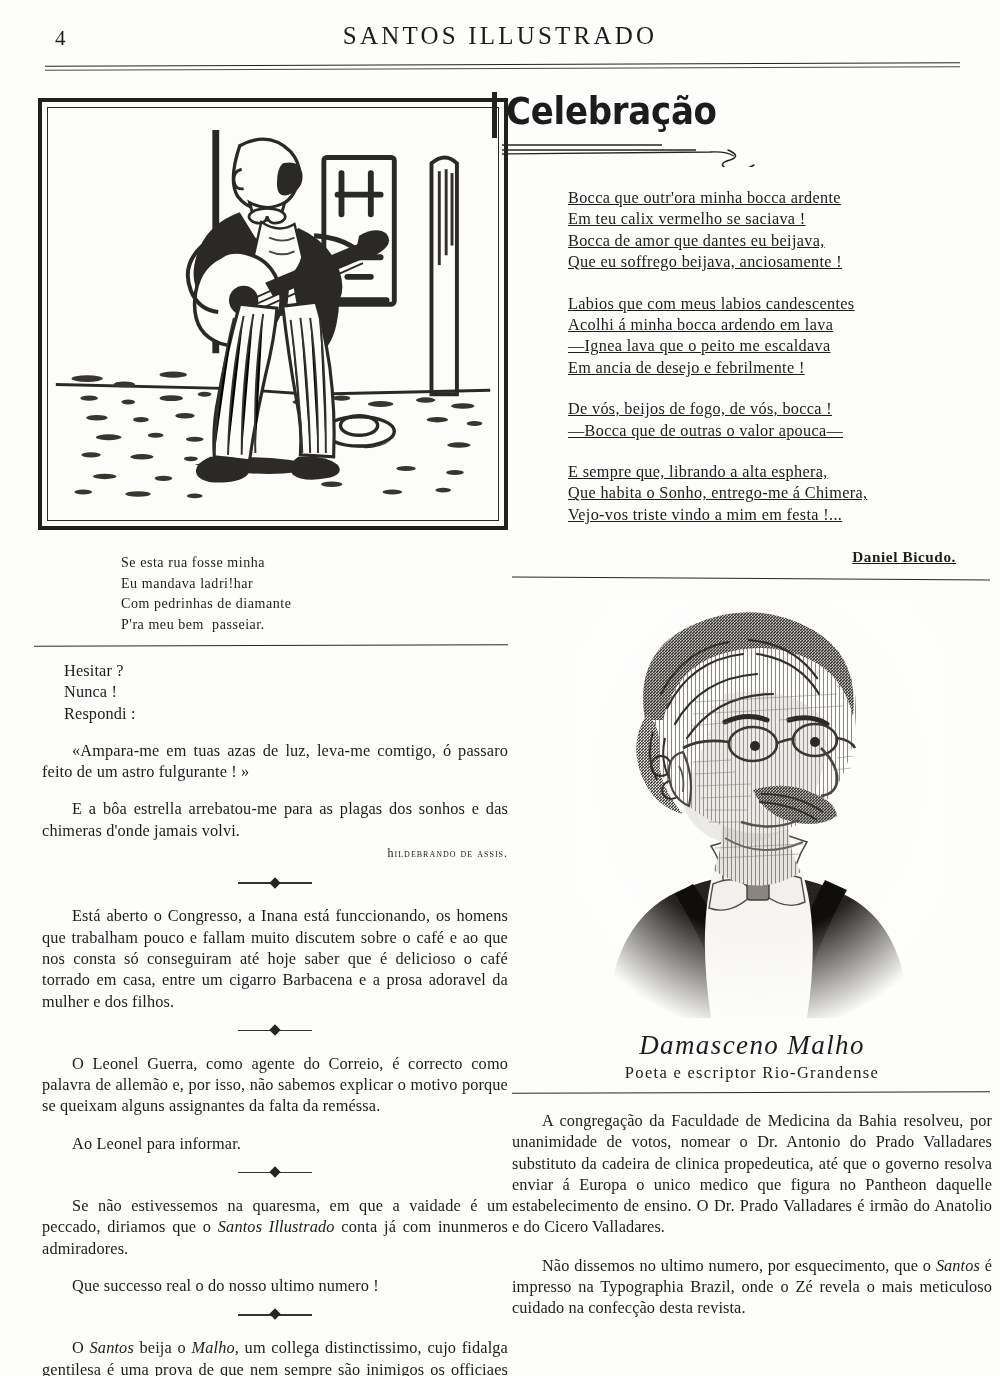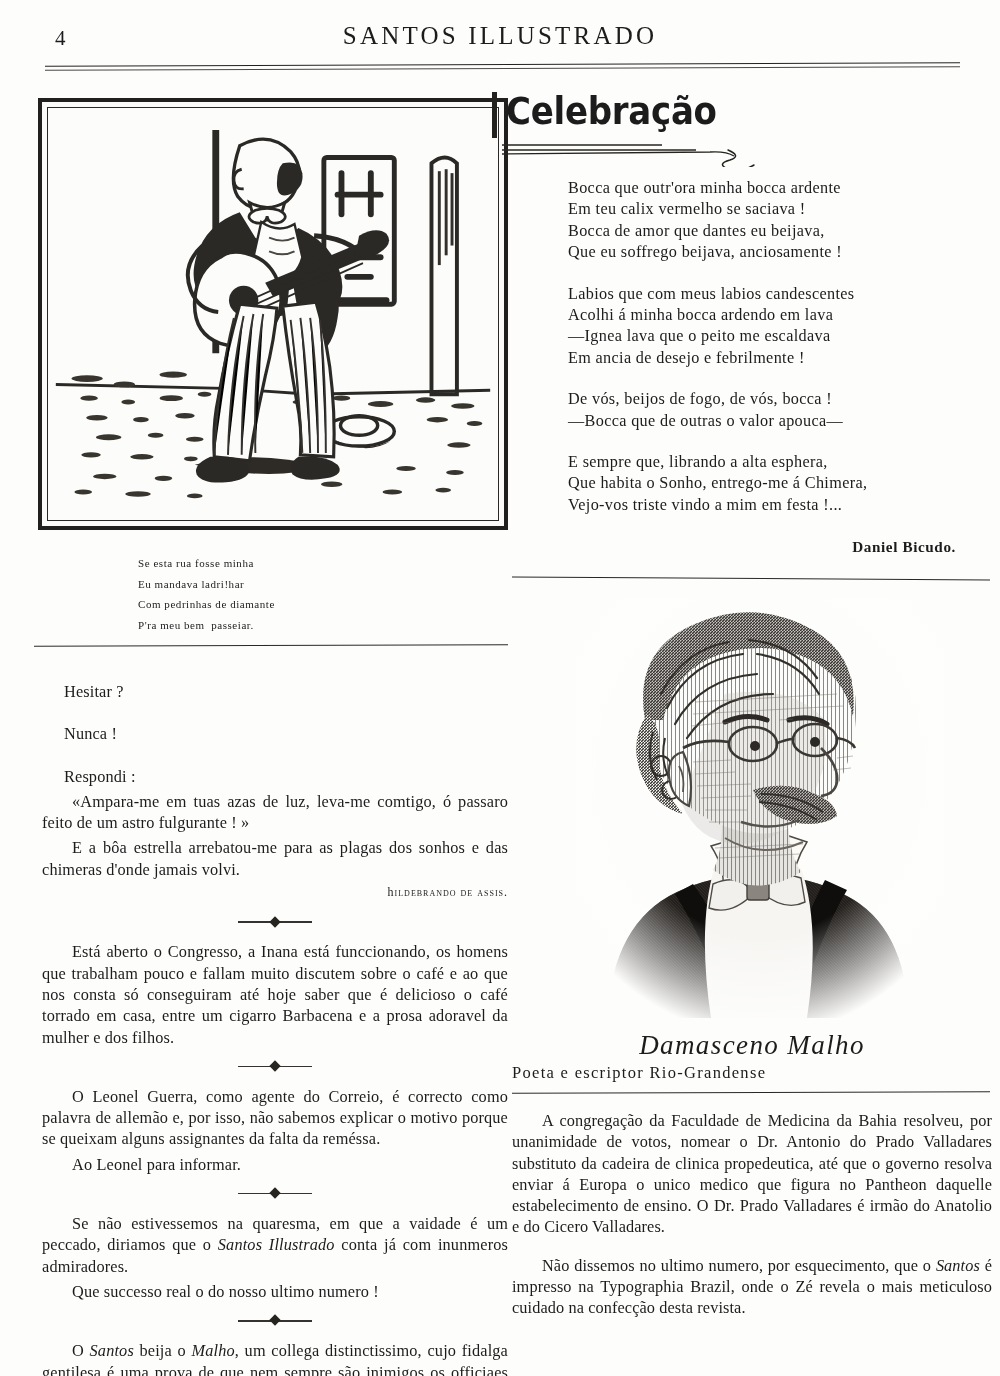--- a/index.html
+++ b/index.html
@@ -67,39 +67,39 @@
     width: 100%; height: 100%;
     border: 1.2px solid #2a2826;
     box-sizing: border-box;
     overflow: hidden;
     background: #fcfcfa;
   }
   .illus-inner svg { display: block; width: 100%; height: 100%; }
   
   .verse-caption {
     position: absolute;
-    left: 138px; top: 553px;
-    font-size: 11px;
+    left: 121px; top: 553px;
+    font-size: 14px;
     line-height: 20.5px;
     letter-spacing: 0.55px;
   }
   .verse-caption div { white-space: pre; }
   
   .col-left {
     position: absolute;
     left: 42px; top: 660px;
     width: 466px;
     font-size: 16.3px;
     line-height: 21.3px;
     text-align: justify;
     letter-spacing: 0.15px;
   }
-  .col-left p { margin: 4px 0 2px 0; }
+  .col-left p { margin: 16px 0 2px 0; }
   .lede { text-indent: 30px; }
-  .line-block div { white-space: pre; margin-left: 22px; margin-top: 21px; }
+  .line-block div { white-space: pre; margin-left: 22px; }
   .smallcaps-sig {
     text-align: right;
     font-size: 12px;
     letter-spacing: 1px;
     font-variant: small-caps;
     text-transform: lowercase;
     margin-top: 0;
   }
   .smallcaps-sig::first-letter { font-variant: normal; }
   .ornament {
@@ -152,25 +152,26 @@
     transform: scaleX(0.92);
     transform-origin: left center;
   }
   .head-flourish {
     position: absolute;
     left: 8px; top: 49px;
     width: 290px; height: 28px;
   }
   .poem {
     position: absolute;
-    left: 568px; top: 178px;
+    left: 568px; top: 188px;
     width: 420px;
     font-size: 16.2px;
     line-height: 21.4px;
     letter-spacing: 0.35px;
+    text-decoration: underline;
   }
   .poem .stanza { margin-bottom: 20px; }
   .poem .stanza div { white-space: pre; }
   .poem-sig {
     margin-top: 0;
     text-align: right;
     padding-right: 32px;
     font-weight: bold;
     font-size: 15.2px;
     letter-spacing: 0.6px;
@@ -188,20 +189,21 @@
     width: 480px;
     text-align: center;
     font-style: italic;
     font-size: 27px;
     letter-spacing: 1.4px;
   }
   .portrait-role {
     position: absolute;
     left: 512px; top: 1063px;
     width: 480px;
+    text-align: center;
     font-size: 16.5px;
     letter-spacing: 1.3px;
   }
   .col-right {
     position: absolute;
     left: 512px; top: 1110px;
     width: 480px;
     font-size: 16.3px;
     line-height: 21.3px;
     text-align: justify;

